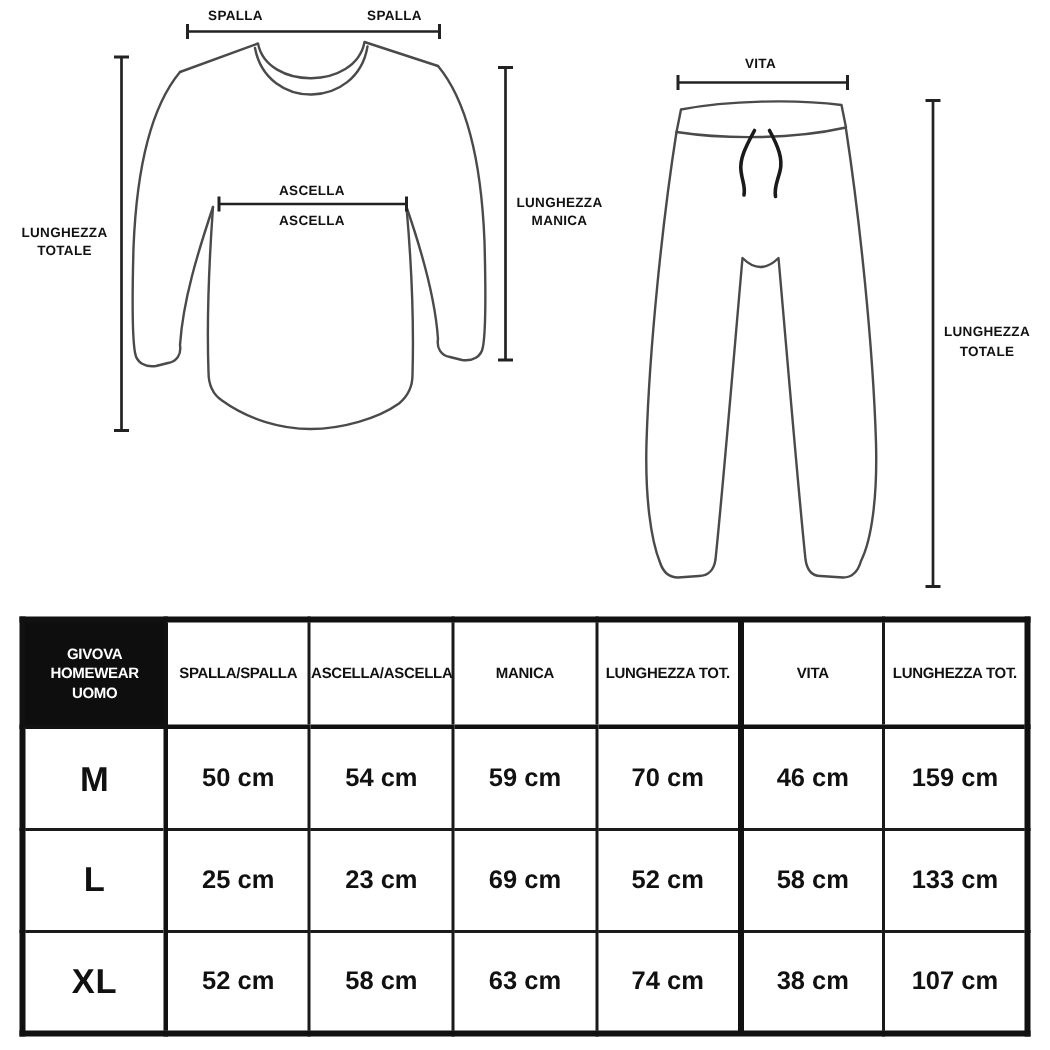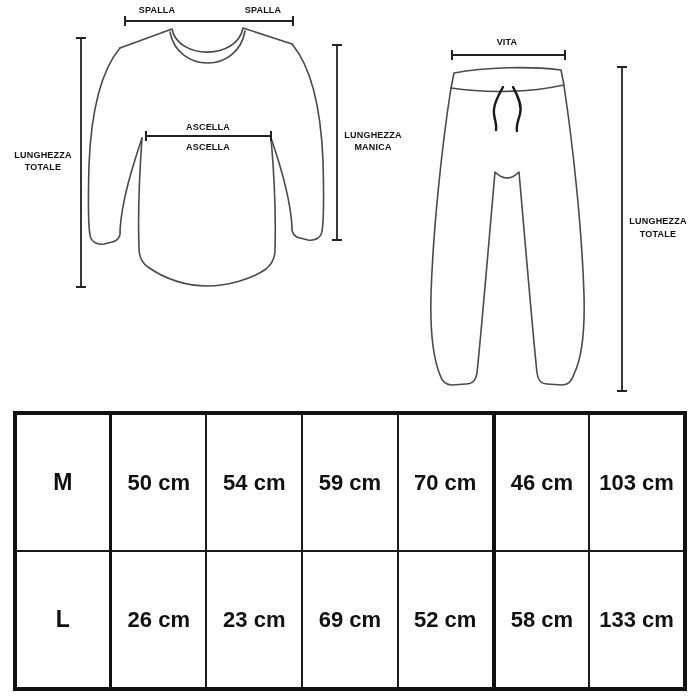--- a/index.html
+++ b/index.html
@@ -29,21 +29,21 @@
   }
   tr.header-row{height:58px;}
   tr.header-row th{border-bottom:3px solid #111111;font-size:10px;letter-spacing:-.2px;}
   tr.data-row{height:55px;}
   th:first-child,td:first-child{border-right:3px solid #111111;}
   th:nth-child(5),td:nth-child(5){border-right:4px solid #111111;}
   .corner{
     background:#0e0e0e;color:#ffffff;font-size:11px;line-height:1.3;letter-spacing:.3px;
   }
   td.size{font-size:23px;letter-spacing:.5px;}
-  td.val{font-size:22px;}
+  td.val{font-size:17px;}
 </style>
 </head>
 <body>
 
 <div id="stage">
 
   <svg id="diagram-svg" viewBox="0 0 700 410">
 
     <g>
 
@@ -112,38 +112,60 @@
         <line class="tick" x1="617" y1="391" x2="627" y2="391"></line>
       </g>
       <text class="dlabel" x="658" y="224">LUNGHEZZA</text>
       <text class="dlabel" x="658" y="237">TOTALE</text>
     </g>
   </svg>
 
   <div class="table-wrap">
     <table>
       <tbody>
+          <tr class="header-row">
+        <th class="corner">
+          <div>GIVOVA</div>
+          <div>HOMEWEAR</div>
+          <div>UOMO</div>
+        </th>
+        <th>SPALLA/SPALLA</th>
+        <th>ASCELLA/ASCELLA</th>
+        <th>MANICA</th>
+        <th>LUNGHEZZA TOT.</th>
+        <th>VITA</th>
+        <th>LUNGHEZZA TOT.</th>
+      </tr>
 
       <tr class="data-row">
         <td class="size">M</td>
         <td class="val">50 cm</td>
         <td class="val">54 cm</td>
         <td class="val">59 cm</td>
         <td class="val">70 cm</td>
         <td class="val">46 cm</td>
-        <td class="val">103 cm</td>
+        <td class="val">159 cm</td>
       </tr>
 
       <tr class="data-row">
         <td class="size">L</td>
-        <td class="val">26 cm</td>
+        <td class="val">25 cm</td>
         <td class="val">23 cm</td>
         <td class="val">69 cm</td>
         <td class="val">52 cm</td>
         <td class="val">58 cm</td>
         <td class="val">133 cm</td>
       </tr>
 
+      <tr class="data-row">
+        <td class="size">XL</td>
+        <td class="val">52 cm</td>
+        <td class="val">58 cm</td>
+        <td class="val">63 cm</td>
+        <td class="val">74 cm</td>
+        <td class="val">38 cm</td>
+        <td class="val">107 cm</td>
+      </tr>
 
     </tbody>
       </table>
   </div>
 </div>
 
 </body></html>

